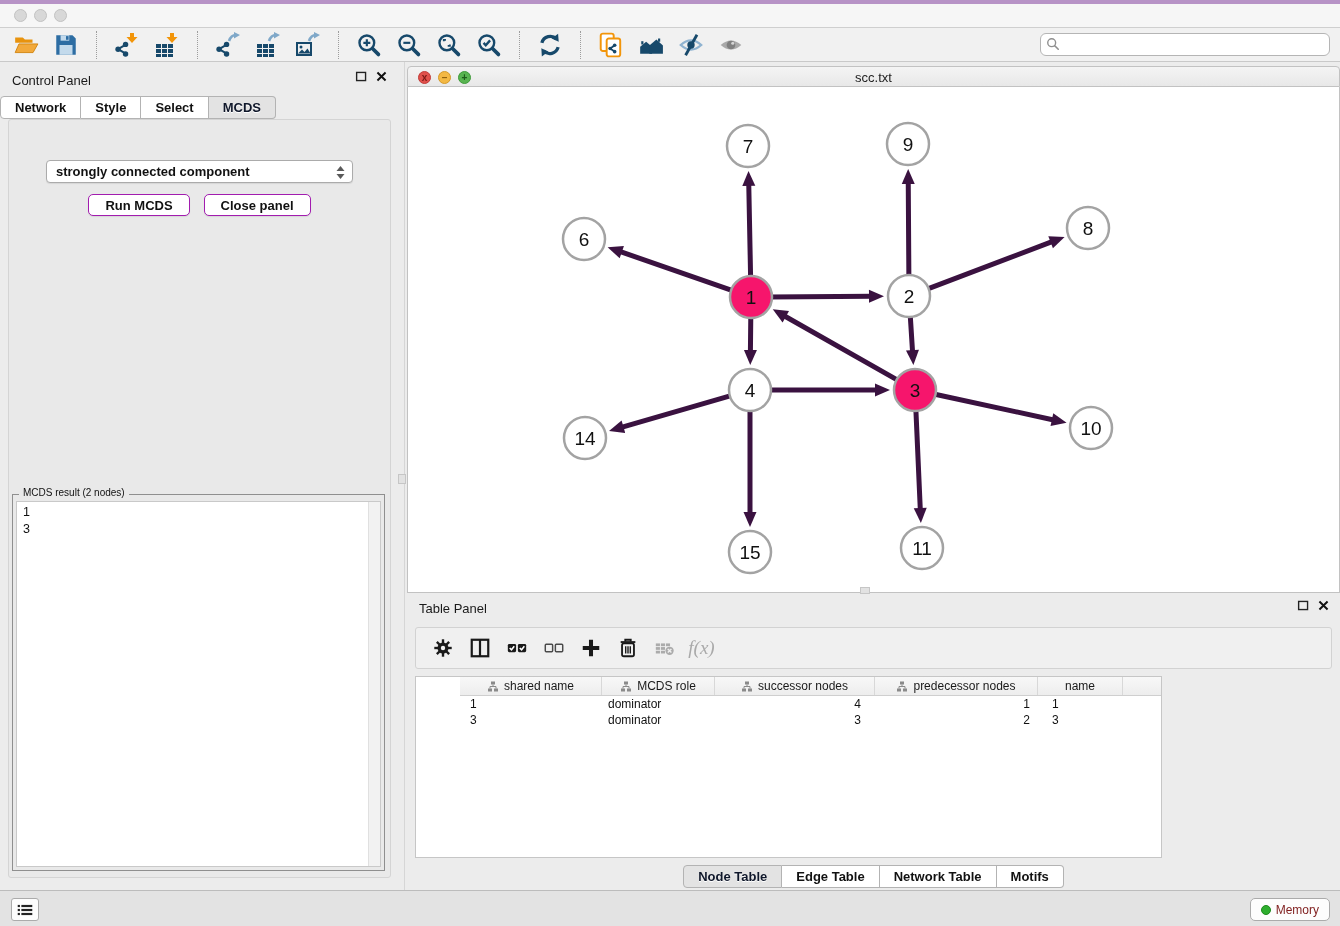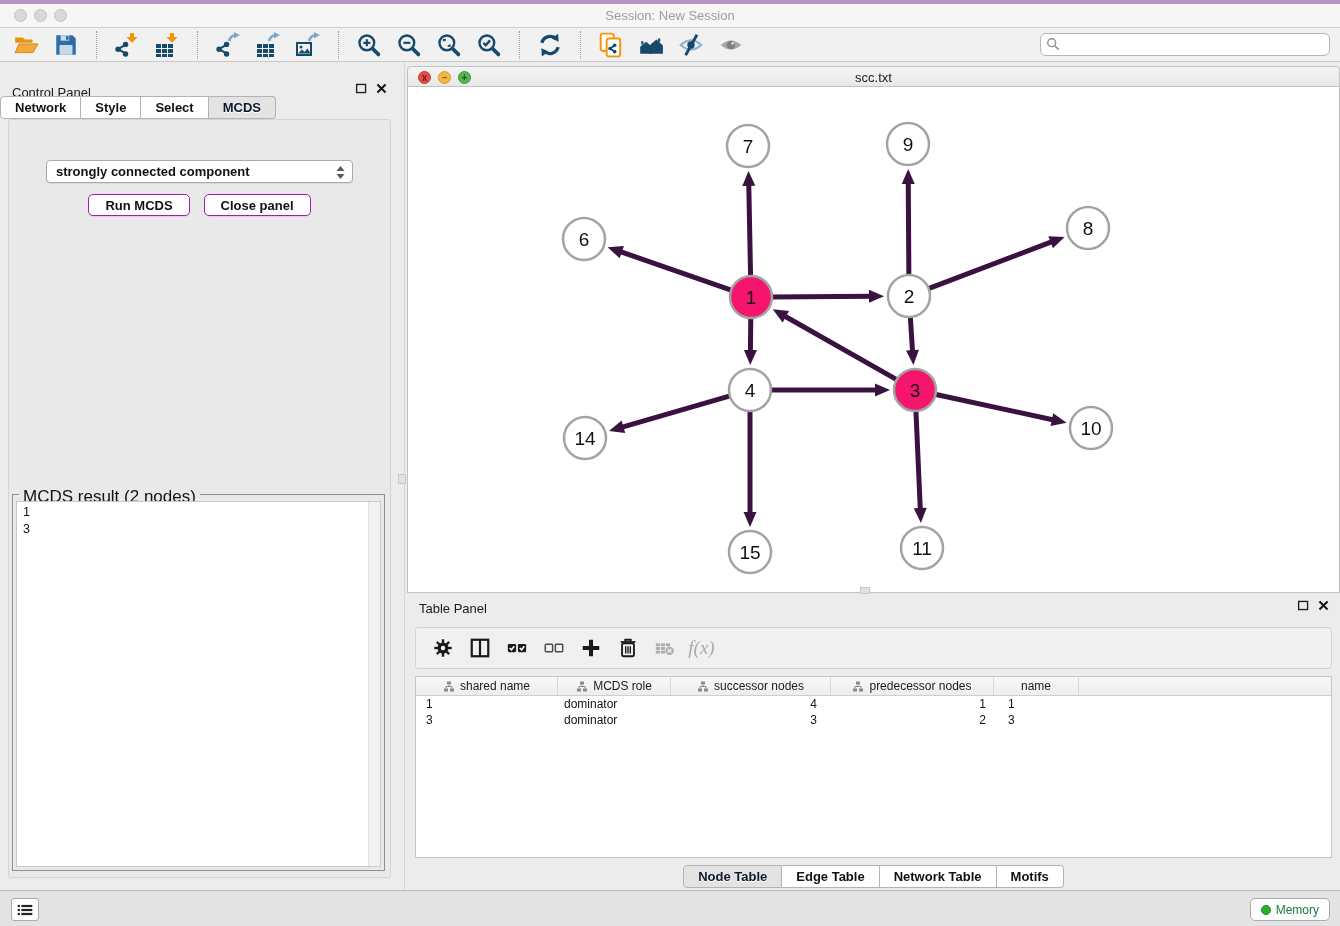--- a/index.html
+++ b/index.html
@@ -22,21 +22,21 @@
   .toolbar { left:0; top:28px; width:1340px; height:34px; background:#f1f1f1; border-bottom:1px solid #c9c9c9; display:flex; align-items:center; }
   .tb-group { display:flex; align-items:center; height:30px; padding:0 6px; }
   .tb-sep { width:0; height:28px; border-left:1px dotted #9d9d9d; margin:0 4px; }
   .tb-btn { width:40px; height:30px; display:flex; align-items:center; justify-content:center; }
   .tb-btn svg { width:26px; height:26px; }
   .search-wrap { position:absolute; right:10px; top:5px; }
   .search-field { width:290px; height:23px; border:1px solid #b5b5b5; border-radius:6px; background:#fff; font-size:12px; padding:0 6px 0 24px; outline:none; color:#333; }
   .search-glass { position:absolute; left:6px; top:4px; width:14px; height:14px; }
 
   
-  .cp-header { left:0; top:80px; width:398px; height:24px; display:flex; align-items:center; }
+  .cp-header { left:0; top:68px; width:398px; height:24px; display:flex; align-items:center; }
   .panel-title { font-size:13px; color:#1a1a1a; padding-left:12px; }
   .panel-hicons { position:absolute; right:10px; top:2px; display:flex; gap:7px; }
   .panel-hicons svg { width:13px; height:13px; }
 
   .cp-tabs { left:0; top:96px; width:398px; display:flex; justify-content:flex-start; }
   .tab { height:23px; padding:0 14px; background:#fff; border:1px solid #b3b3b3; border-left:none;
          font-size:13px; font-weight:bold; display:flex; align-items:center; color:#111; }
   .tab:first-child { border-left:1px solid #b3b3b3; border-radius:4px 0 0 4px; }
   .tab:last-child { border-radius:0 4px 4px 0; }
   .tab.active { background:#e3e3e3; color:#0f172a; text-shadow:0 1px 0 #fff; }
@@ -44,21 +44,21 @@
   .cp-content { left:8px; top:119px; width:383px; height:759px; background:#e9e9e9; border:1px solid #d4d4d4; border-radius:3px; }
   .opt-label { position:absolute; left:0; top:17px; width:100%; text-align:center; font-size:13px; font-weight:bold; color:#111; }
   .criterion-select { position:absolute; left:37px; top:40px; width:307px; height:23px; background:#fff; border:1px solid #ababab; border-radius:4px;
                       display:flex; align-items:center; font-size:13px; font-weight:bold; padding-left:9px; box-shadow:0 1px 1px rgba(0,0,0,0.08); }
   .stepper { position:absolute; right:6px; top:4px; }
   .cp-buttons { position:absolute; left:0; top:74px; width:100%; display:flex; justify-content:center; gap:14px; }
   .mac-btn { height:22px; background:#fff; border:1px solid #a21caf; border-radius:5px; font-size:13px; font-weight:bold;
              display:flex; align-items:center; padding:0 16px; box-shadow:0 1px 1px rgba(0,0,0,0.08); color:#111; }
 
   .result-fieldset { left:12px; top:494px; width:373px; height:377px; border:1px solid #8f8f8f; }
-  .result-legend { position:absolute; left:6px; top:-8px; background:#e9e9e9; padding:0 4px; font-size:17px; color:#111; }
+  .result-legend { position:absolute; left:6px; top:-8px; background:#e9e9e9; padding:0 4px; font-size:10px; color:#111; }
   .result-inner { position:absolute; left:3px; top:6px; right:3px; bottom:3px; background:#fff; border:1px solid #c9c9c9; }
   .result-text { position:absolute; left:0; top:0; right:13px; bottom:0; font-size:12.5px; line-height:17px; padding:2px 6px; white-space:pre; color:#111; }
   .result-scroll { position:absolute; right:0; top:0; bottom:0; width:12px; background:#f2f2f2; border-left:1px solid #e0e0e0; }
 
   .v-divider { left:404px; top:62px; width:1px; height:828px; background:#d6d6d6; }
   .grip-v { left:398px; top:474px; width:8px; height:10px; background:#e2e2e2; border:1px solid #c6c6c6; }
   .grip-h { left:860px; top:587px; width:10px; height:7px; background:#e2e2e2; border:1px solid #c6c6c6; }
 
   
   .net-titlebar { left:407px; top:66px; width:933px; height:21px; background:linear-gradient(#f4f4f4,#e8e8e8);
@@ -72,51 +72,50 @@
   .net-canvas svg { position:absolute; left:0; top:0; }
 
   
   .tp-header { left:407px; top:597px; width:933px; height:22px; display:flex; align-items:center; }
   .tp-toolbar { left:415px; top:627px; width:917px; height:42px; background:#f0f0f0; border:1px solid #d2d2d2; border-radius:3px;
                 display:flex; align-items:center; padding-left:8px; }
   .tpt-btn { width:37px; height:34px; display:flex; align-items:center; justify-content:center; }
   .tpt-btn svg { width:22px; height:22px; }
   .fx-label { font-family:"Liberation Serif", serif; font-style:italic; font-size:19px; color:#a9a9a9; }
 
-  .node-table { left:415px; top:676px; width:917px; height:182px; background:#fff; border:1px solid #c6c6c6; }
+  .node-table { left:415px; top:676px; width:747px; height:182px; background:#fff; border:1px solid #c6c6c6;padding-left:44px; }
   .thead { display:flex; height:19px; background:linear-gradient(#f8f8f8,#ededed); border-bottom:1px solid #cfcfcf; }
   .thcell { display:flex; align-items:center; justify-content:center; gap:5px; font-size:12px; color:#1a1a1a; border-right:1px solid #d8d8d8; }
   .thcell svg { width:12px; height:11px; }
   .c0 { width:142px; } .c1 { width:113px; } .c2 { width:160px; } .c3 { width:163px; } .c4 { width:85px; }
   .trow { display:flex; height:16px; align-items:center; }
   .tcell { font-size:12px; color:#111; overflow:hidden; }
   .tcell.c0 { padding-left:10px; } .tcell.c1 { padding-left:6px; }
   .tcell.c2 { text-align:right; padding-right:14px; } .tcell.c3 { text-align:right; padding-right:8px; }
   .tcell.c4 { padding-left:14px; }
 
   .tp-tabs { left:407px; top:865px; width:933px; display:flex; justify-content:center; }
 
   
   .statusbar { left:0; top:890px; width:1340px; height:36px; background:#e3e3e3; border-top:1px solid #bcbcbc; }
   .list-btn { position:absolute; left:11px; top:7px; width:28px; height:23px; background:#fdfdfd; border:1px solid #ababab; border-radius:3px;
               display:flex; align-items:center; justify-content:center; }
   .list-btn svg { width:16px; height:14px; }
   .memory-btn { position:absolute; right:10px; top:7px; height:23px; background:#fdfdfd; border:1px solid #ababab; border-radius:5px;
-                display:flex; align-items:center; gap:5px; padding:0 10px; font-size:12px; color:#15803d; }
+                display:flex; align-items:center; gap:5px; padding:0 10px; font-size:12px; color:#7f1d1d; }
   .mem-dot { width:10px; height:10px; border-radius:50%; background:#2eae2e; border:1px solid #1d8a1d; }
 </style>
 </head>
 <body>
 
 <div class="abs top-strip"></div>
 <div class="abs titlebar">
   <div class="tl-dot" style="left:14px"></div>
   <div class="tl-dot" style="left:34px"></div>
   <div class="tl-dot" style="left:54px"></div>
-  <div class="win-title">Session: New Session</div>
 </div>
 
 <div class="abs toolbar">
   <div class="tb-group">
     <div class="tb-btn">
       <svg viewBox="0 0 24 24">
         <path d="M2 5h7l2 2h7v3H2z" fill="#e8930e"></path>
         <path d="M2 19l3.5-8H23l-4.5 8z" fill="#f2a93b" stroke="#d07f06" stroke-width="0.8"></path>
       </svg>
     </div>

